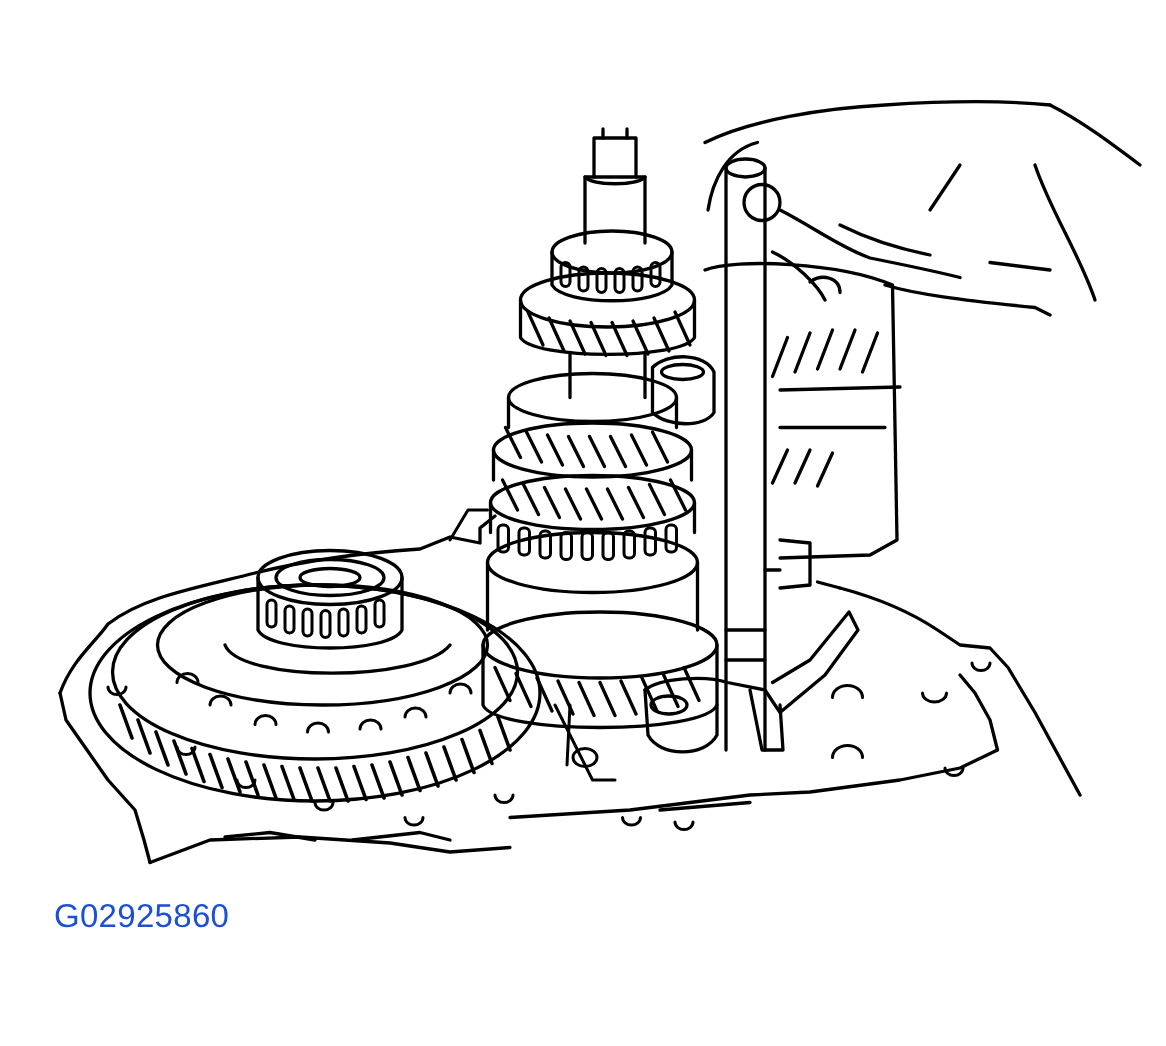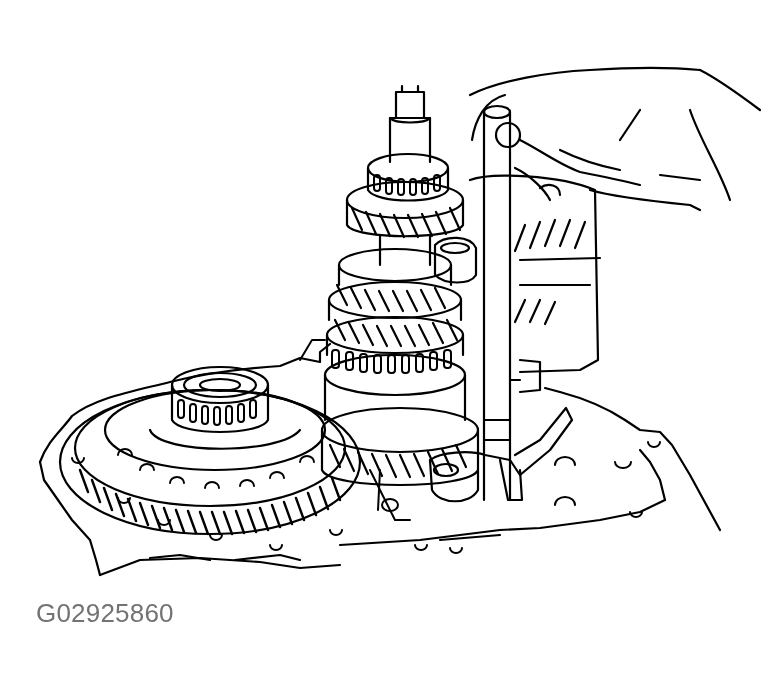--- a/index.html
+++ b/index.html
@@ -1,19 +1,19 @@
 <!DOCTYPE html>
 <html><head>
   <meta charset="utf-8">
   <style>
     html, body { margin: 0; padding: 0; background: #ffffff; }
     body { width: 777px; height: 697px; position: relative; overflow: hidden; font-family: "Liberation Sans", sans-serif; }
     .figure { position: absolute; left: 0; top: 0; width: 777px; height: 590px; }
     .figure svg { width: 777px; height: 590px; display: block; }
-    .figure-id { position: absolute; left: 36px; top: 598px; font-size: 26px; color: #737373; letter-spacing: 0.2px; }
+    .figure-id { position: absolute; left: 36px; top: 598px; font-size: 22px; color: #1d4ed8; letter-spacing: 0.2px; }
     svg * { vector-effect: non-scaling-stroke; }
   </style>
 </head>
 <body>
 
 <div class="figure">
   <svg viewBox="0 0 777 590" xmlns="http://www.w3.org/2000/svg" fill="none" stroke="#000" stroke-width="2.2" stroke-linejoin="round" stroke-linecap="round">
 
     <g>
       <path d="M40 462 C48 440 62 430 72 416 C95 398 130 392 170 382 C210 372 250 368 280 366 L300 358 L320 362 L320 352 L330 344"></path>

